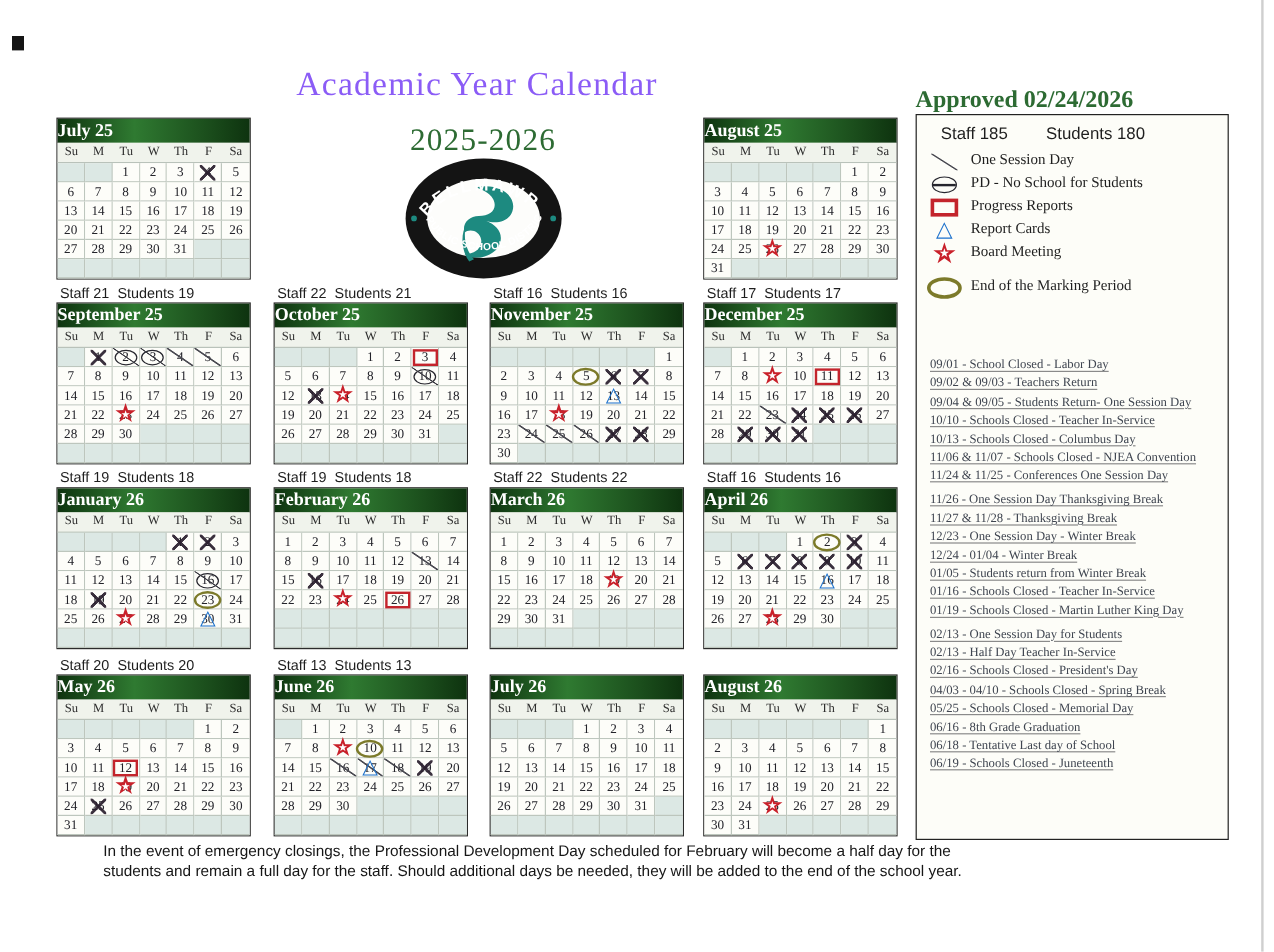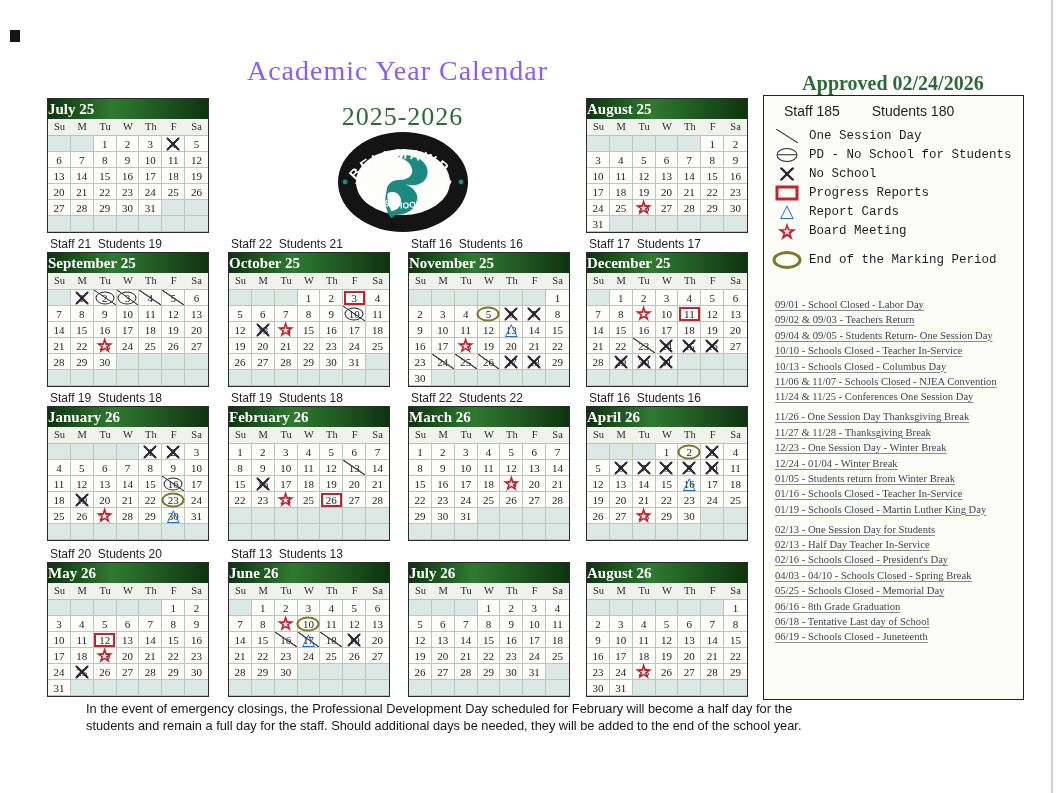--- a/index.html
+++ b/index.html
@@ -5,21 +5,21 @@
   html,body{margin:0;padding:0;}
   body{width:1062px;height:793px;position:relative;background:#ffffff;overflow:hidden;
        font-family:"Liberation Serif", serif;}
   .abs{position:absolute;}
 
   
   .page-title{left:170px;top:55px;width:455px;text-align:center;font-size:28px;font-weight:normal;
               color:#8b5cf6;letter-spacing:1px;}
   .year-title{left:285px;top:102px;width:235px;text-align:center;font-size:26px;font-weight:normal;
               color:#2d6b33;letter-spacing:1px;}
-  .approved{left:763px;top:72px;width:260px;text-align:center;font-size:20px;font-weight:bold;
+  .approved{left:763px;top:72px;width:260px;text-align:left;font-size:20px;font-weight:bold;
             color:#2d6b33;}
   .scan-artifact{left:10px;top:30px;width:10px;height:12px;background:#151515;}
   .scan-edge{right:9px;top:0;width:2px;height:100%;background:#cfcfcf;}
 
   
   .month{position:absolute;width:160px;border:1.5px solid #2b2b2b;background:#fdfdf9;}
   .m0{left:47px;top:98px}.m1{left:586px;top:98px}
   .m2{left:47px;top:252px}.m3{left:228px;top:252px}.m4{left:408px;top:252px}.m5{left:586px;top:252px}
   .m6{left:47px;top:406px}.m7{left:228px;top:406px}.m8{left:408px;top:406px}.m9{left:586px;top:406px}
   .m10{left:47px;top:562px}.m11{left:228px;top:562px}.m12{left:408px;top:562px}.m13{left:586px;top:562px}
@@ -57,21 +57,21 @@
       font-family:"DejaVu Sans",sans-serif;font-size:9px;color:#ffffff;z-index:3;}
   .mk-eomp::before{content:"";position:absolute;left:50%;top:50%;width:19px;height:11px;
       transform:translate(-50%,-50%);border:2.5px solid #7c7a2a;border-radius:50%;}
 
   
   .legend-box{left:763px;top:95px;width:259px;height:603px;border:1.5px solid #222;background:#fdfdf8;}
   .legend-staff{position:absolute;top:7px;left:20px;font-family:"Liberation Sans",sans-serif;
       font-size:14px;color:#1e1e1e;}
   .legend-staff .sp{margin-right:28px;}
   .legend-items{position:absolute;top:30px;left:8px;right:6px;}
-  .lg-row{display:flex;align-items:center;gap:7px;height:19px;font-family:Liberation Mono, monospace;
+  .lg-row{display:flex;gap:7px;height:19px;font-family:Liberation Serif, serif;
       font-size:12.5px;color:#1e1e1e;}
   .lg-row.gap{margin-top:10px;}
   .lg{width:30px;height:18px;position:relative;flex:0 0 30px;}
   .lg-slash::after{content:"";position:absolute;inset:2px 4px;
       background:linear-gradient(to top right,transparent 46%,#4a4a52 49%,#4a4a52 51%,transparent 54%);}
   .lg-pd::before{content:"";position:absolute;left:50%;top:50%;width:19px;height:12px;
       transform:translate(-50%,-50%);border:1.5px solid #26262e;border-radius:50%;}
   .lg-pd::after{content:"";position:absolute;left:50%;top:50%;width:19px;height:1.5px;
       transform:translate(-50%,-50%);background:#26262e;}
   .lg-x::after{content:"";position:absolute;left:50%;top:50%;width:14px;height:13px;
@@ -137,24 +137,20 @@
   <div class="legend-items">
       <div class="lg-row">
         <span class="lg lg-slash"></span>
         <span>One Session Day</span>
       </div>
       <div class="lg-row">
         <span class="lg lg-pd"></span>
         <span>PD - No School for Students</span>
       </div>
       <div class="lg-row">
-        <span class="lg lg-x"></span>
-        <span>No School</span>
-      </div>
-      <div class="lg-row">
         <span class="lg lg-progress"></span>
         <span>Progress Reports</span>
       </div>
       <div class="lg-row">
         <span class="lg lg-report"></span>
         <span>Report Cards</span>
       </div>
       <div class="lg-row">
         <span class="lg lg-star"></span>
         <span>Board Meeting</span>

